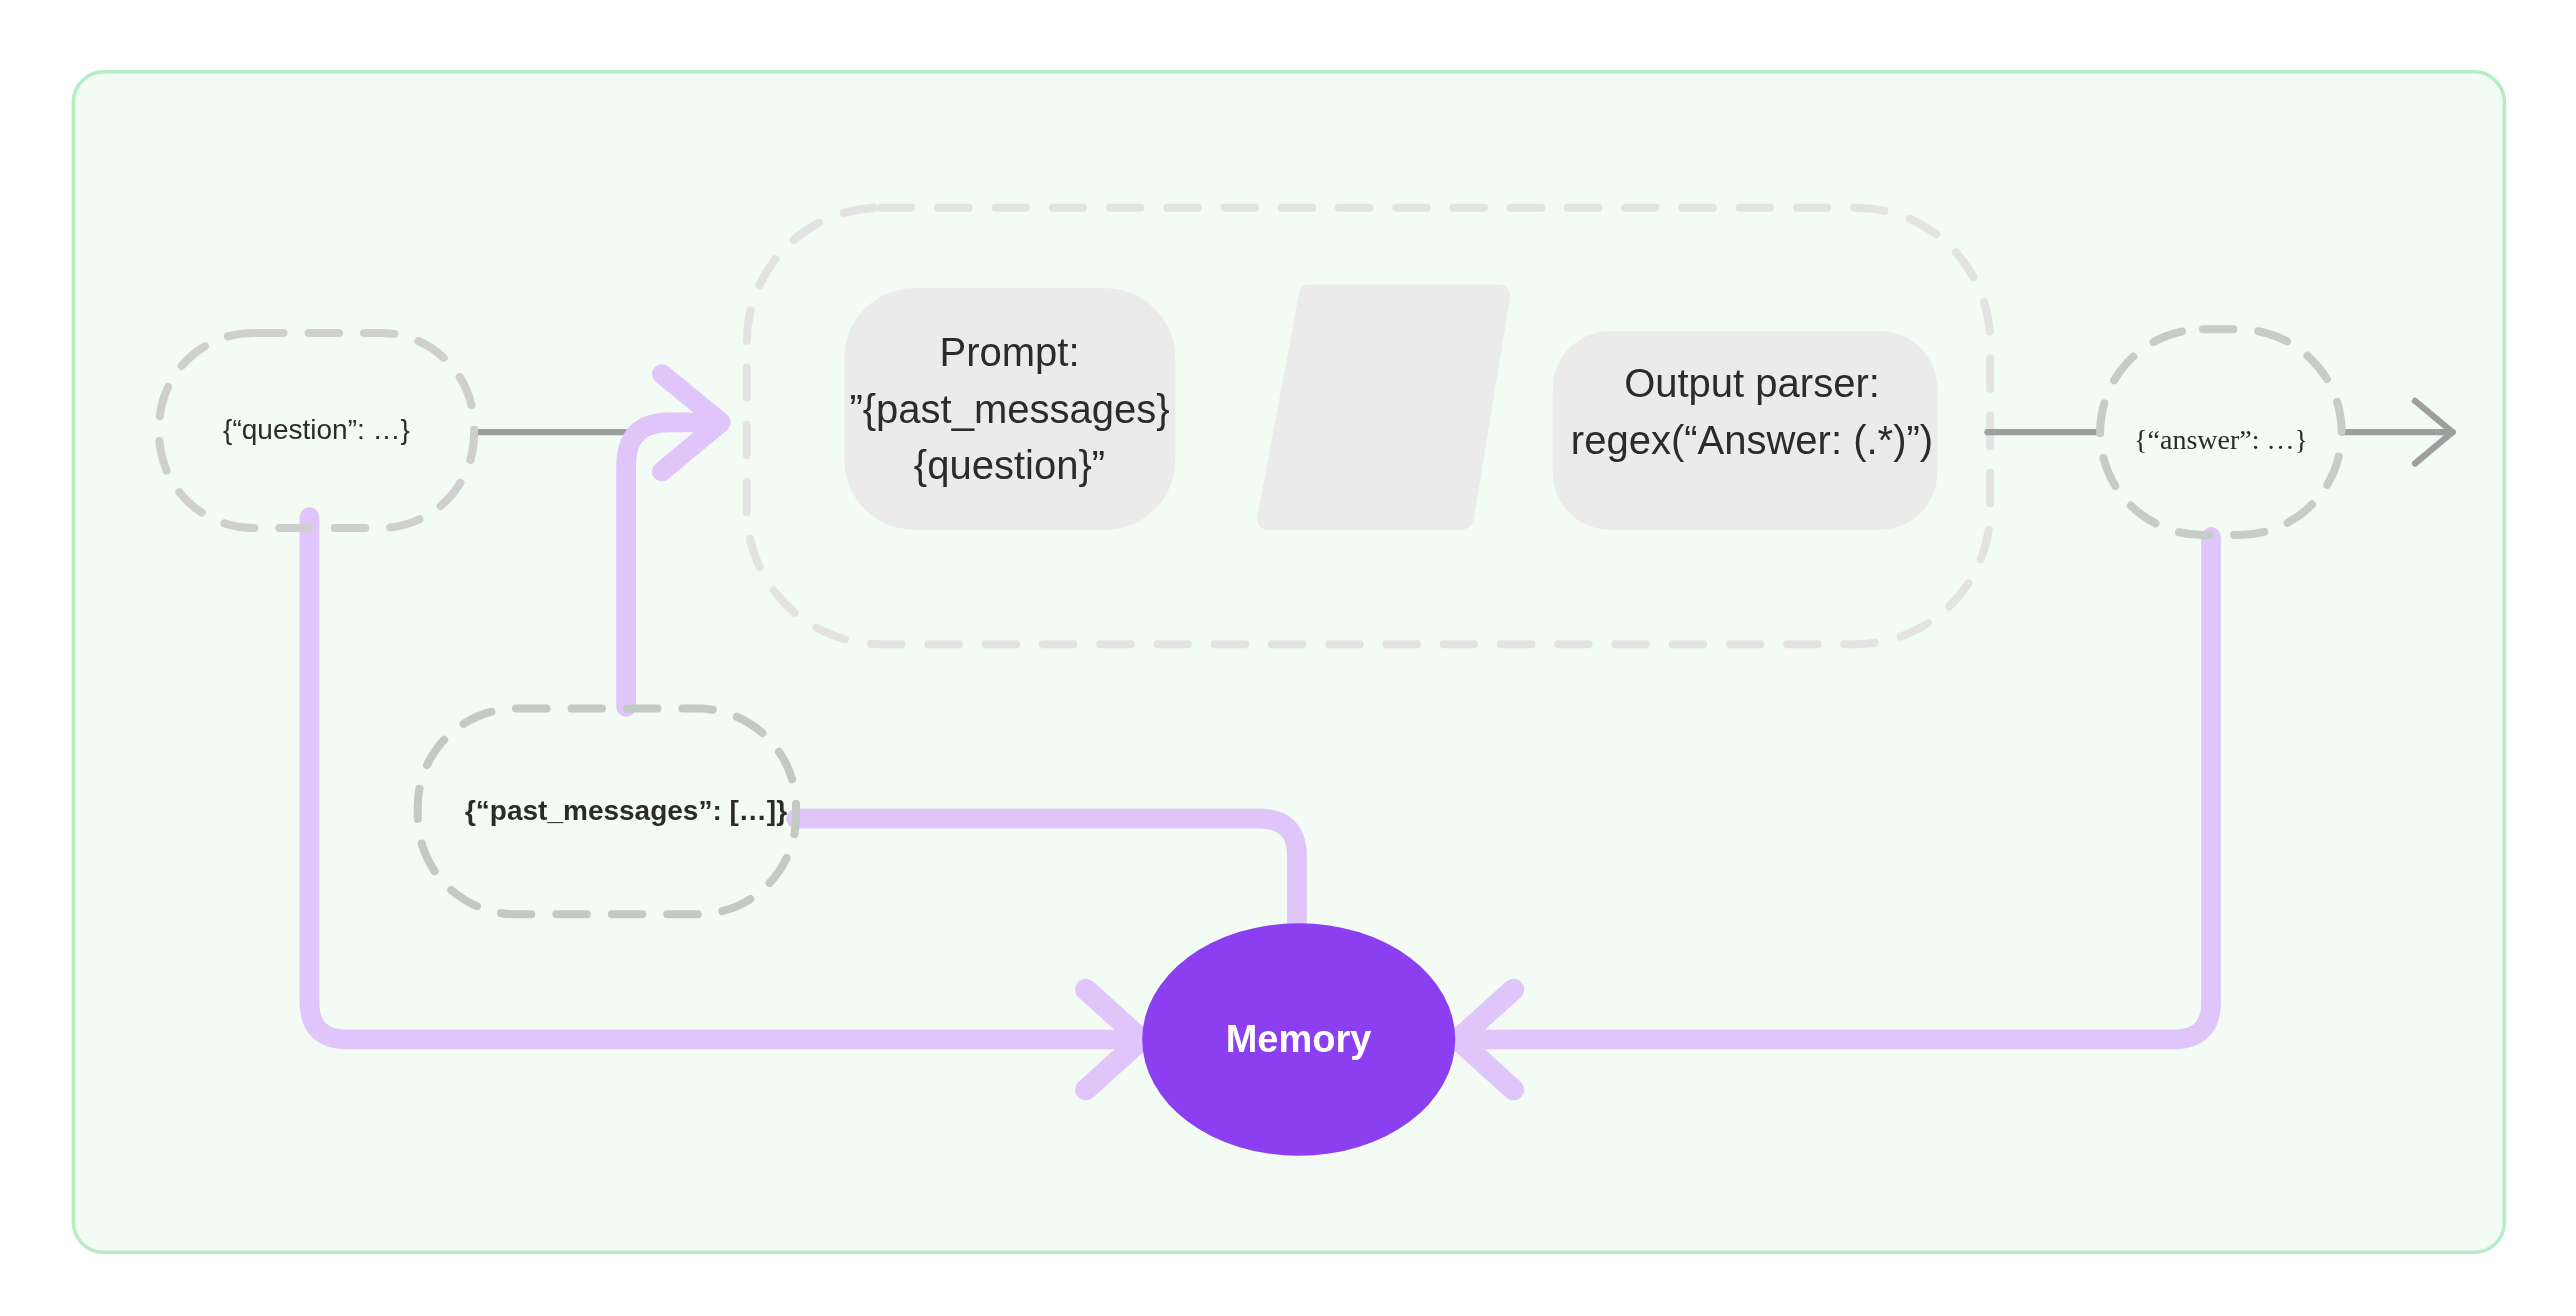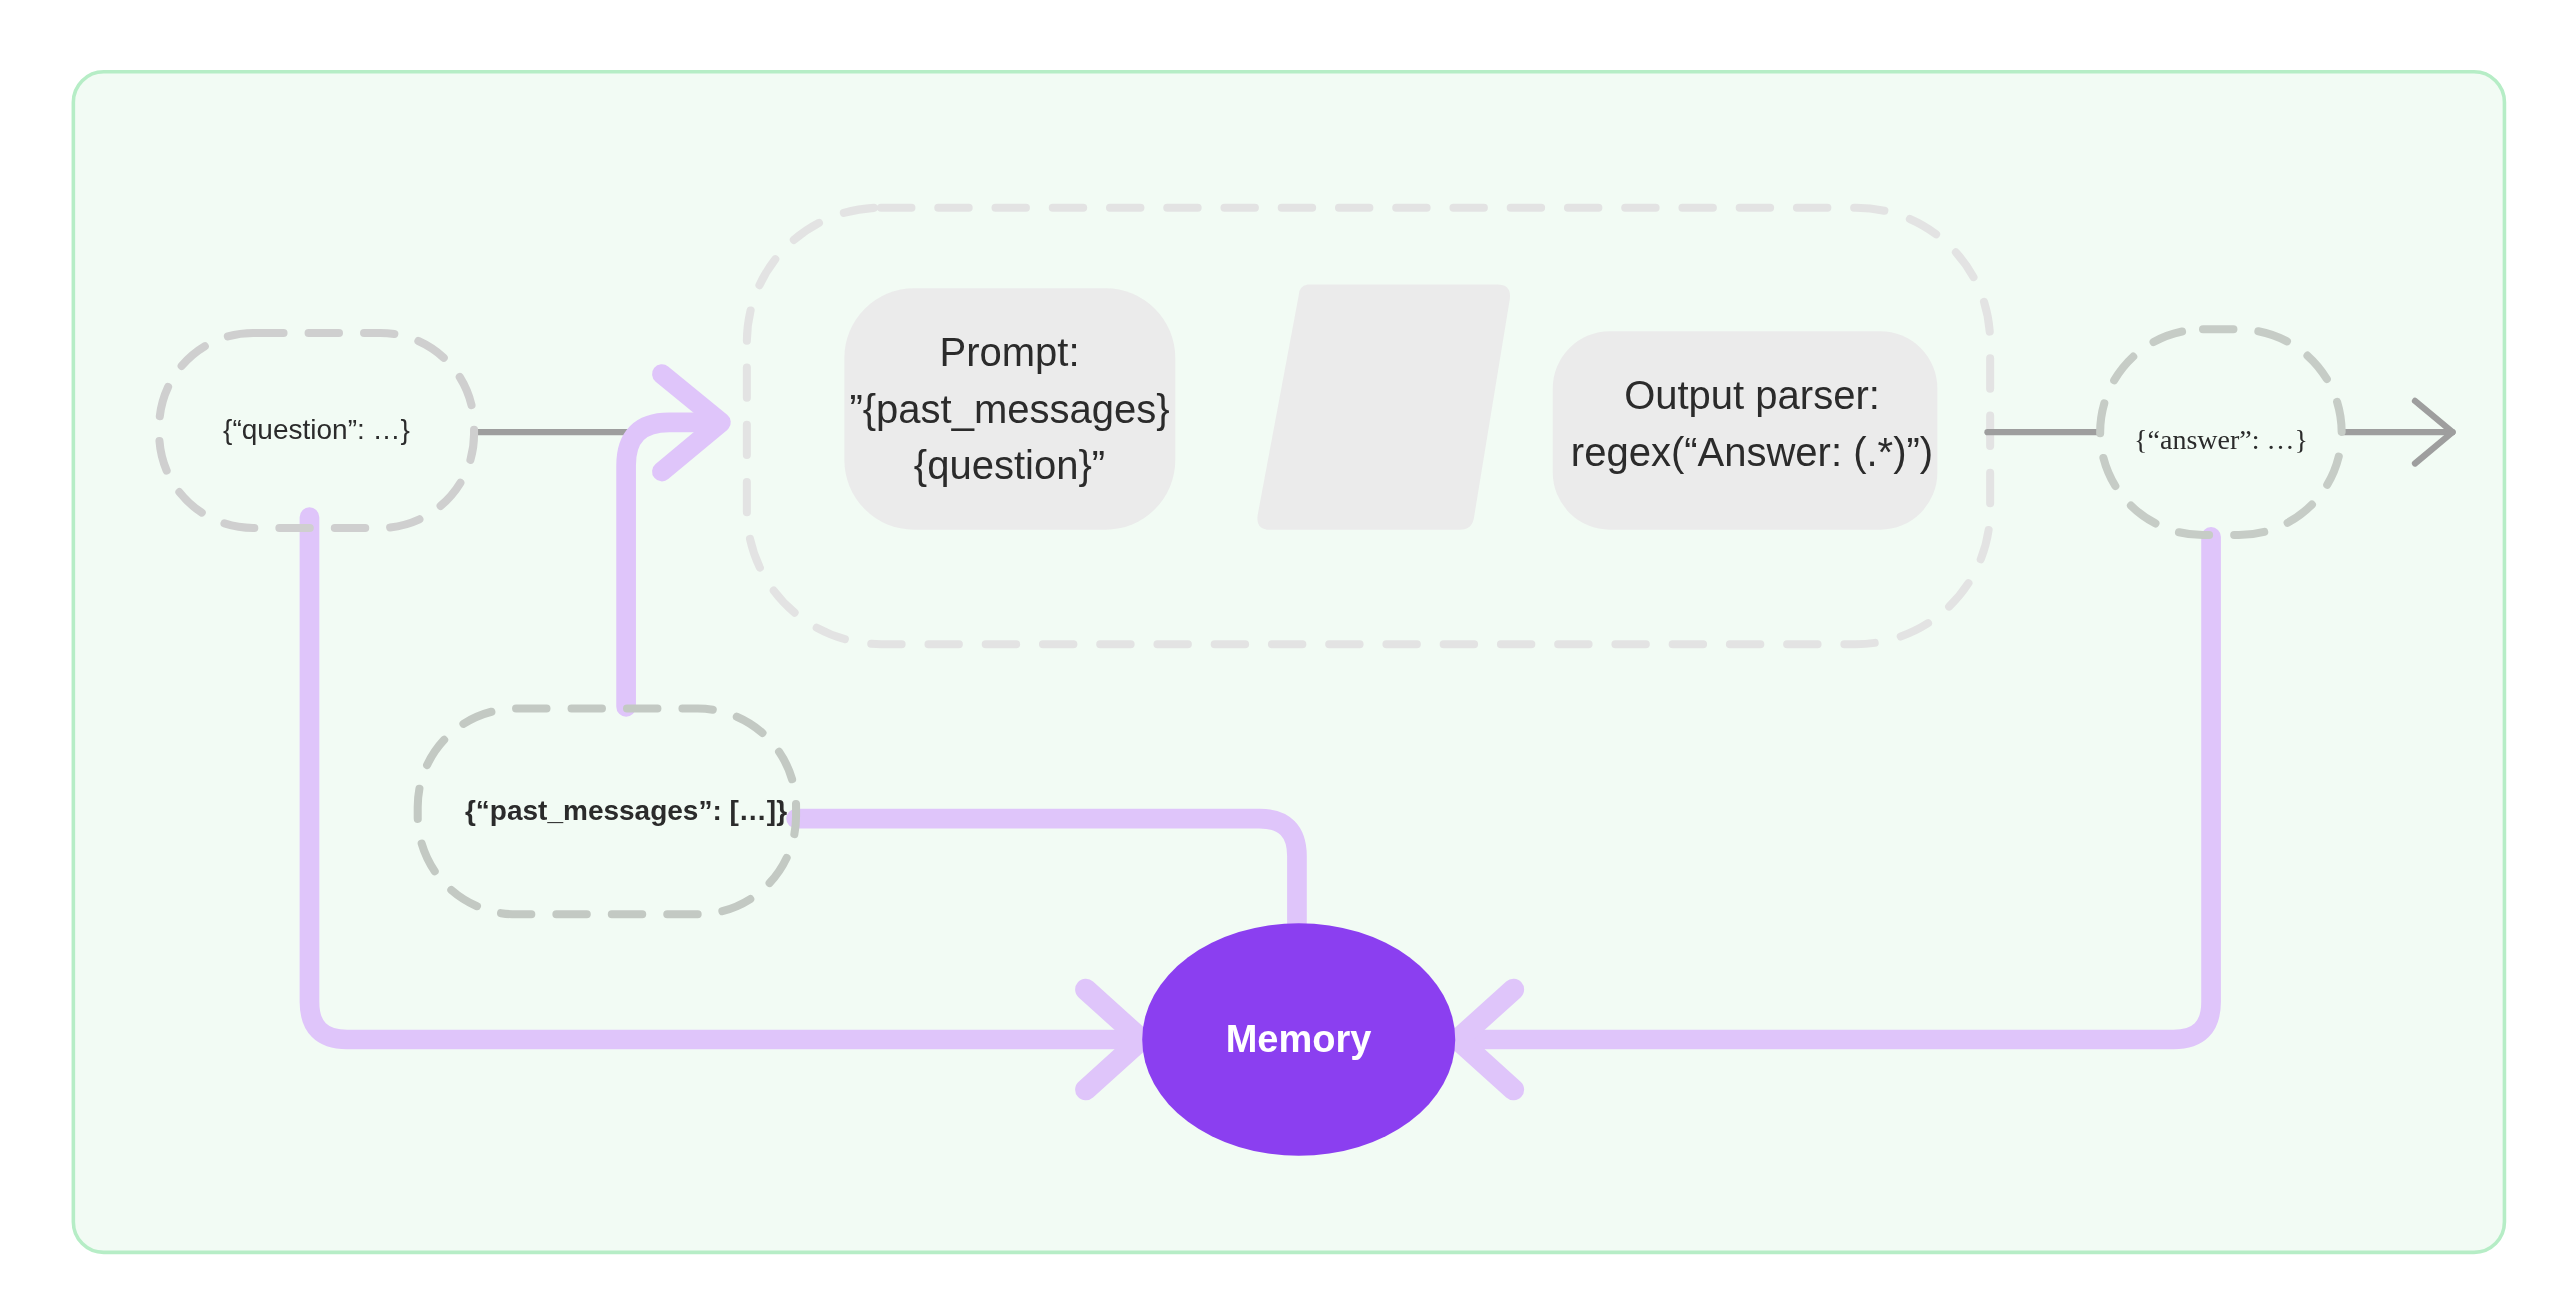--- a/index.html
+++ b/index.html
@@ -84,21 +84,21 @@
 
   <div class="lbl node-txt" style="left:437px; top:708px; width:378px; height:206px;font-weight:bold;">{“past_messages”: […]}</div>
 
   <div class="lbl node-txt" style="left:2100px; top:337px; width:242px; height:206px;font-family:Liberation Serif, serif;">{“answer”: …}</div>
 
   <div class="lbl box-txt" style="left:844px; top:288px; width:331px; height:242px;">Prompt:
 ”{past_messages}
 {question}”</div>
 
 
-  <div class="lbl box-txt" style="left:1553px; top:324px; width:385px; height:199px;padding-left:13px;">Output parser:
+  <div class="lbl box-txt" style="left:1553px; top:312px; width:385px; height:199px;padding-left:13px;">Output parser:
 regex(“Answer: (.*)”)</div>
 
   <div class="lbl memory-txt" style="left:1142px; top:923px; width:313px; height:233px;">Memory</div>
 
 
 
 </div>
 
 
 </body></html>

